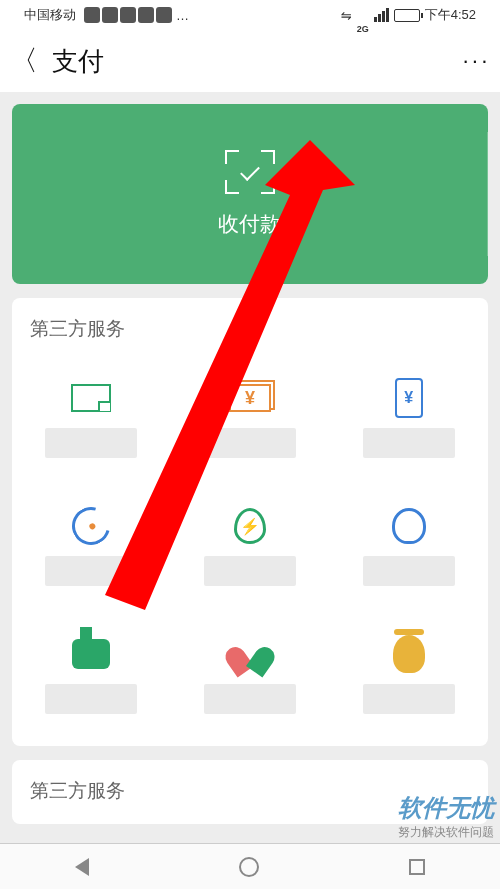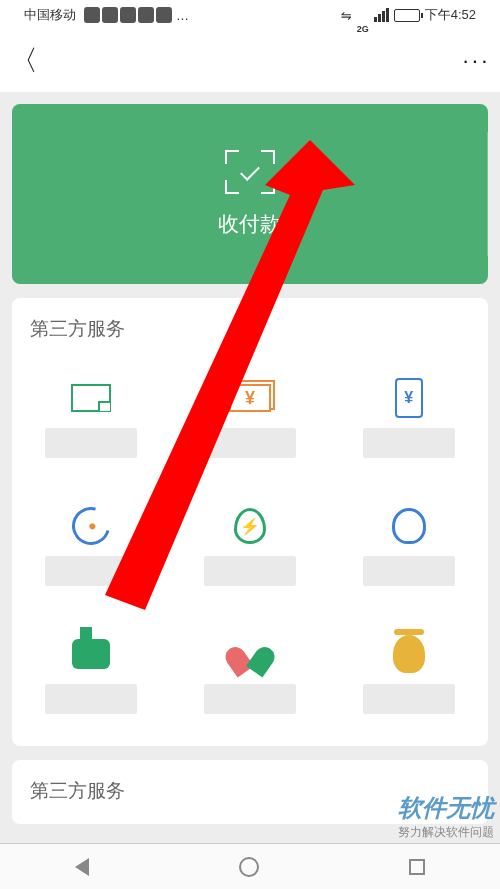--- a/index.html
+++ b/index.html
@@ -214,20 +214,21 @@
         <span></span>
         <span></span>
       </span>
     <span class="batt"><span class="fill"></span></span>
     <span>下午4:52</span>
   </div>
 </div>
 
 <div class="title-bar">
   <span class="back-chevron">〈</span>
+  <span class="title">支付</span>
   <span class="more">···</span>
 </div>
 
 <div class="content">
 
   <div class="green-card">
     <div class="half">
       <div class="gicon scan-icon">
         <span class="c tl"></span>
           <span class="c tr"></span>

